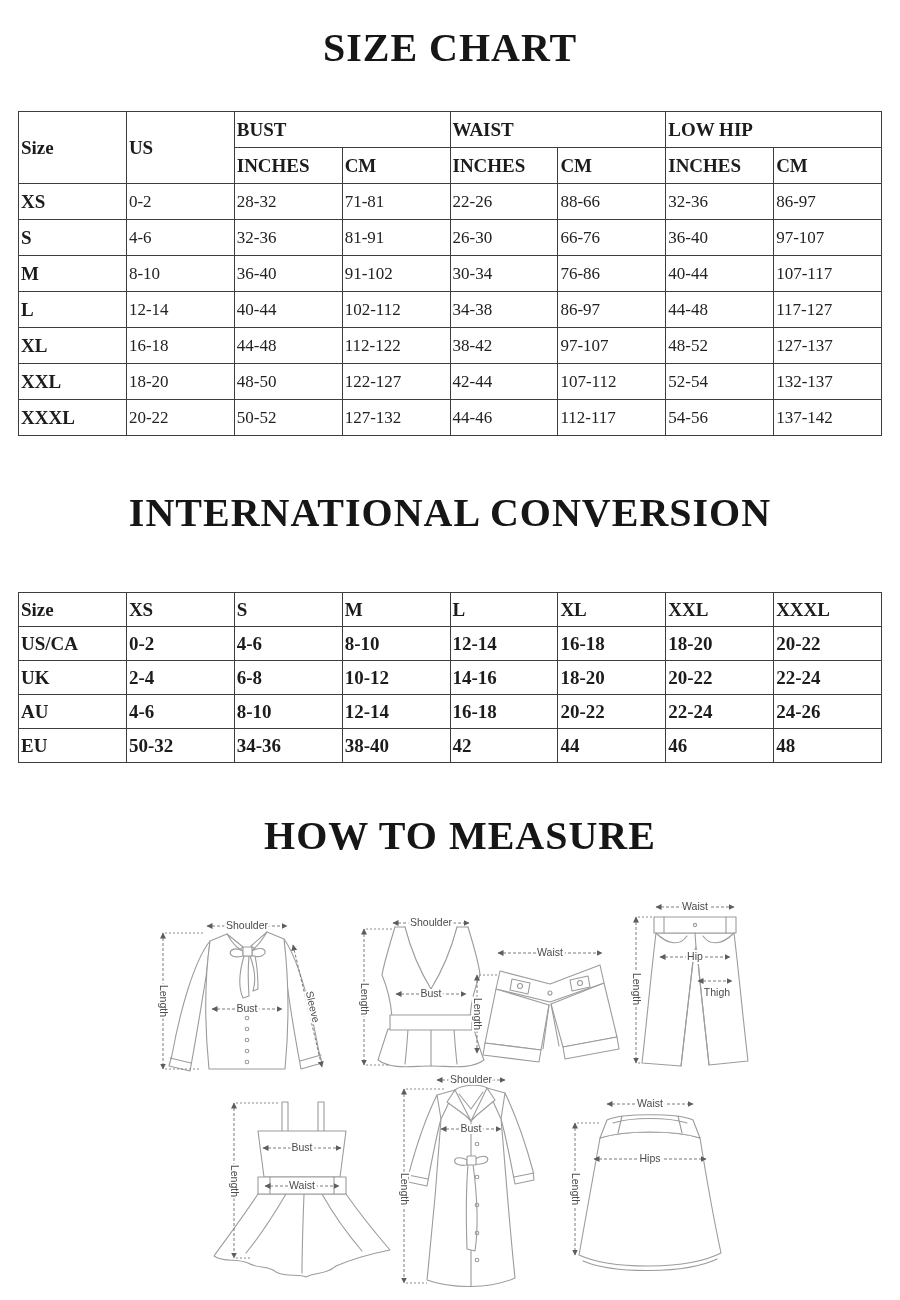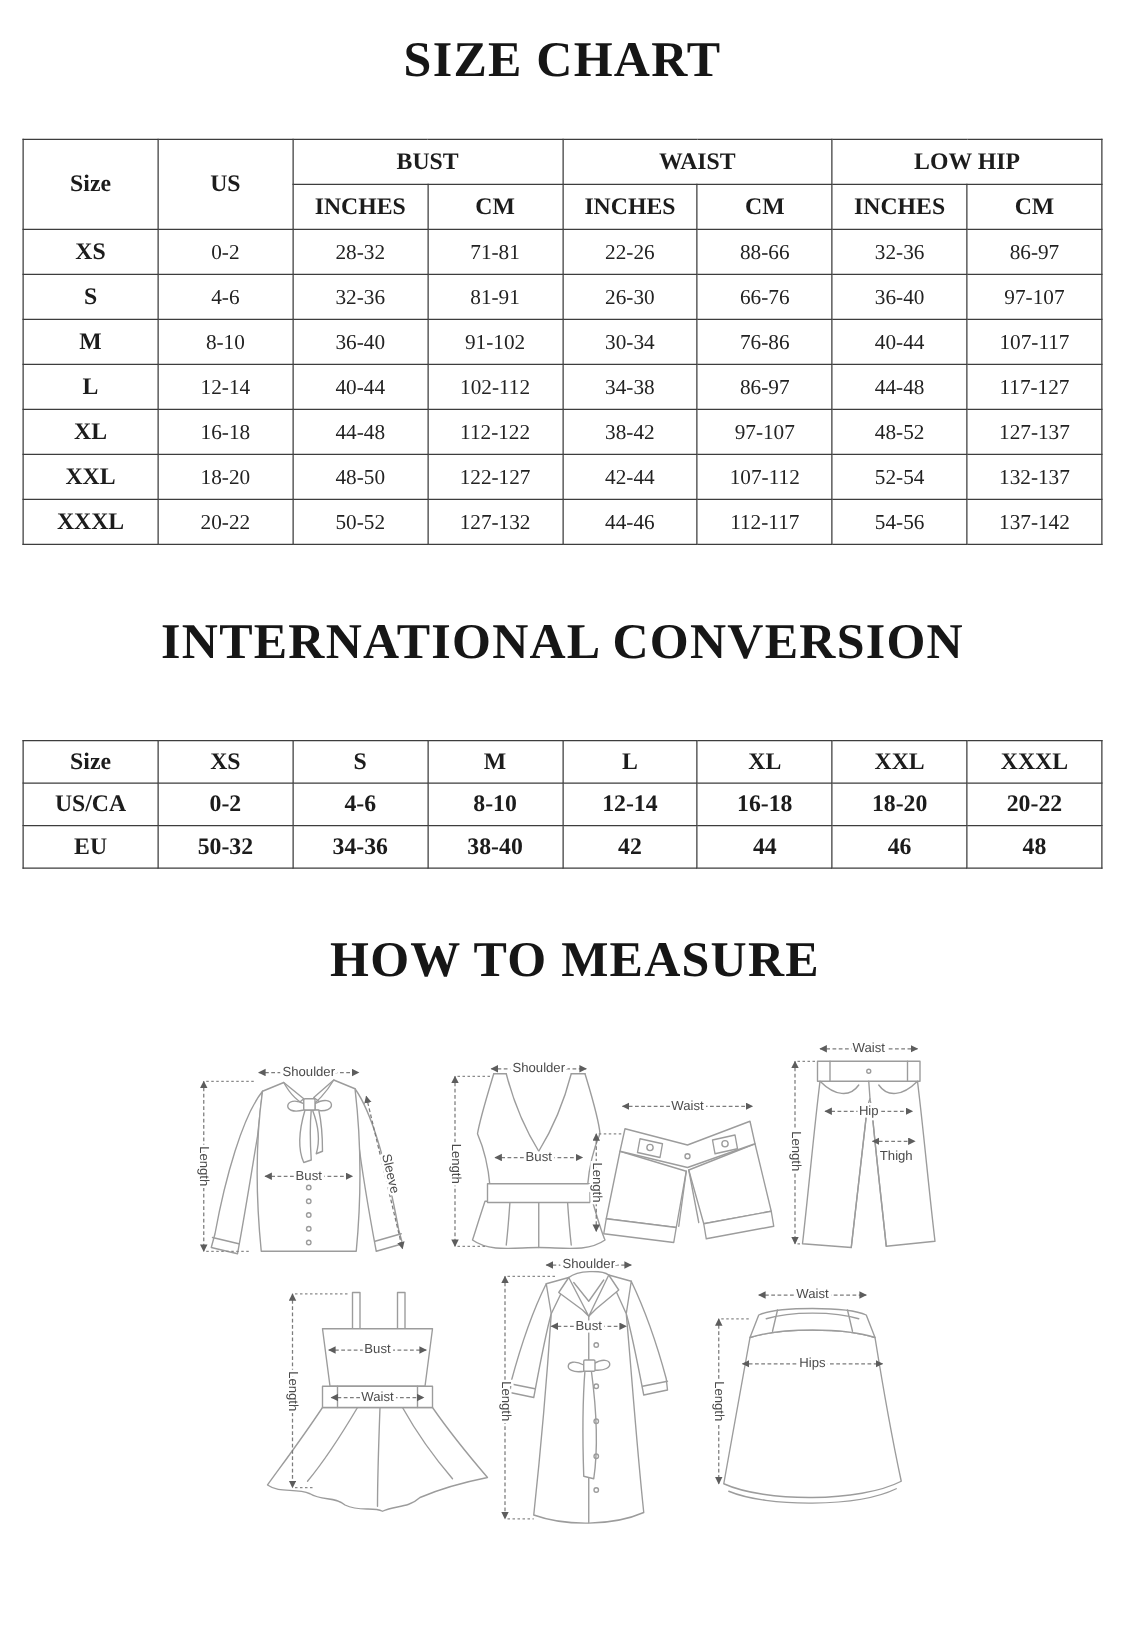--- a/index.html
+++ b/index.html
@@ -11,21 +11,21 @@
   .title {
     text-align:center; font-weight:700; letter-spacing:1px;
     color:#161616; margin:0; line-height:1.15;
   }
   #size-chart-title   { font-size:40px; padding-top:25px; }
   #conversion-title   { font-size:40px; margin-top:54px; }
   #measure-title      { font-size:40px; margin-top:50px;padding-left:20px; }
 
   table.tbl {
     border-collapse:collapse; table-layout:fixed;
-    width:864px; margin:0 auto; text-align:center;
+    width:864px; margin:0 auto; text-align:left;
   }
   table.tbl th, table.tbl td { border:1.5px solid #3d3d3d; padding:0 2px; }
 
   #size-table { margin-top:40px; }
   #size-table th { height:36px; font-size:19px; font-weight:700; }
   #size-table td { height:36px; font-size:17px; font-weight:400; color:#222; }
   #size-table td.strong { font-size:19px; font-weight:700; color:#1c1c1c; }
 
   #conv-table { margin-top:56px; }
   #conv-table th { height:34px; font-size:19px; font-weight:700; }
@@ -168,21 +168,41 @@
         <td>US/CA</td>
         <td>0-2</td>
         <td>4-6</td>
         <td>8-10</td>
         <td>12-14</td>
         <td>16-18</td>
         <td>18-20</td>
         <td>20-22</td>
       </tr>
 
-
+      <tr>
+        <td>UK</td>
+        <td>2-4</td>
+        <td>6-8</td>
+        <td>10-12</td>
+        <td>14-16</td>
+        <td>18-20</td>
+        <td>20-22</td>
+        <td>22-24</td>
+      </tr>
+
+      <tr>
+        <td>AU</td>
+        <td>4-6</td>
+        <td>8-10</td>
+        <td>12-14</td>
+        <td>16-18</td>
+        <td>20-22</td>
+        <td>22-24</td>
+        <td>24-26</td>
+      </tr>
 
       <tr>
         <td>EU</td>
         <td>50-32</td>
         <td>34-36</td>
         <td>38-40</td>
         <td>42</td>
         <td>44</td>
         <td>46</td>
         <td>48</td>

